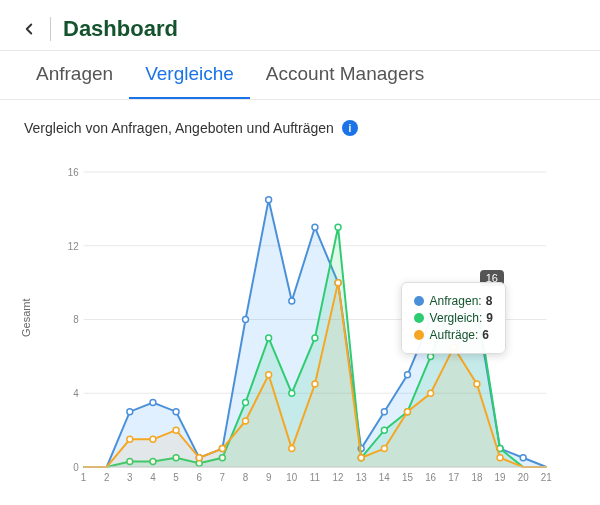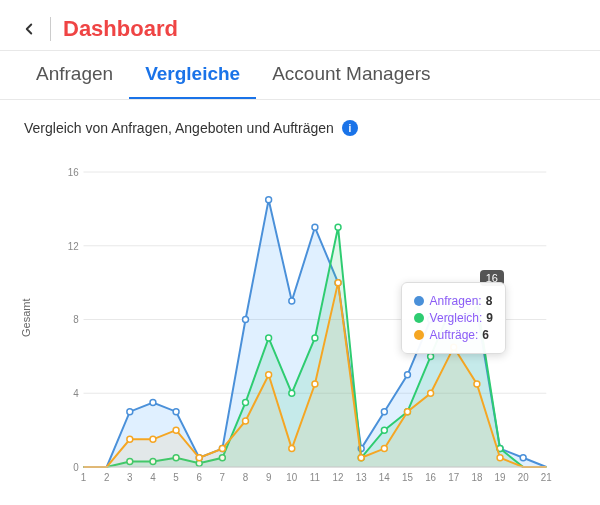--- a/index.html
+++ b/index.html
@@ -1,39 +1,39 @@
 <!DOCTYPE html>
 <html><head>
   <meta charset="utf-8">
   <style>
     * { box-sizing: border-box; margin: 0; padding: 0; }
     body { font-family: -apple-system, BlinkMacSystemFont, 'Segoe UI', sans-serif; background: #fff; width: 600px; height: 505px; overflow: hidden; }
 
     .header { display: flex; align-items: center; padding: 16px 20px 8px; border-bottom: 1px solid #e8e8e8; }
     .back-btn { display: flex; align-items: center; cursor: pointer; margin-right: 12px; color: #333; }
     .divider-v { width: 1px; height: 24px; background: #ccc; margin-right: 12px; }
-    .page-title { font-size: 22px; font-weight: 600; color: #ef4444; }
+    .page-title { font-size: 22px; font-weight: 600; color: #14532d; }
 
     .nav-tabs { display: flex; padding: 0 20px; border-bottom: 1px solid #e8e8e8; }
     .nav-tab { padding: 12px 16px; font-size: 19px; color: #555; cursor: pointer; border-bottom: 2px solid transparent; white-space: nowrap; }
-    .nav-tab.active { color: #1a73e8; border-bottom: 2px solid #1a73e8; font-weight: 700; }
+    .nav-tab.active { color: #1a73e8; border-bottom: 2px solid #1a73e8; font-weight: 400; }
 
     .content { padding: 20px 24px; }
     .chart-title-row { display: flex; align-items: flex-end; margin-bottom: 16px; }
     .chart-title { font-size: 14px; color: #333; font-weight: 500; }
     .info-icon { width: 16px; height: 16px; background: #1a73e8; border-radius: 50%; color: #fff; font-size: 10px; display: flex; align-items: center; justify-content: center; margin-left: 8px; cursor: pointer; font-weight: bold; flex-shrink: 0; }
 
     .chart-container { position: relative; width: 100%; height: 370px; }
     .chart-y-label { position: absolute; left: 0; top: 50%; transform: rotate(-90deg) translateX(50%); transform-origin: left center; font-size: 11px; color: #666; white-space: nowrap; }
     .chart-area { position: absolute; left: 30px; right: 10px; top: 10px; bottom: 30px; }
 
     .tooltip-box { position: absolute; right: 60px; top: 120px; background: rgba(255,255,255,0.95); border: 1px solid #ddd; border-radius: 6px; padding: 8px 12px; font-size: 12px; box-shadow: 0 2px 8px rgba(0,0,0,0.15); z-index: 10; }
     .tooltip-row { display: flex; align-items: center; margin: 3px 0; }
     .tooltip-dot { width: 10px; height: 10px; border-radius: 50%; margin-right: 6px; flex-shrink: 0; }
-    .tooltip-label { color: #8b5cf6; }
+    .tooltip-label { color: #14532d; }
     .tooltip-val { font-weight: 600; margin-left: 4px; color: #333; }
     .tooltip-badge { position: absolute; right: 130px; top: 116px; background: #555; color: #fff; font-size: 11px; padding: 2px 6px; border-radius: 4px; }
   </style>
 </head>
 <body>
 
 <div>
   <div class="header">
     <div class="back-btn">
       <svg width="18" height="18" viewBox="0 0 24 24" fill="none" stroke="#333" stroke-width="2.5" stroke-linecap="round" stroke-linejoin="round">

